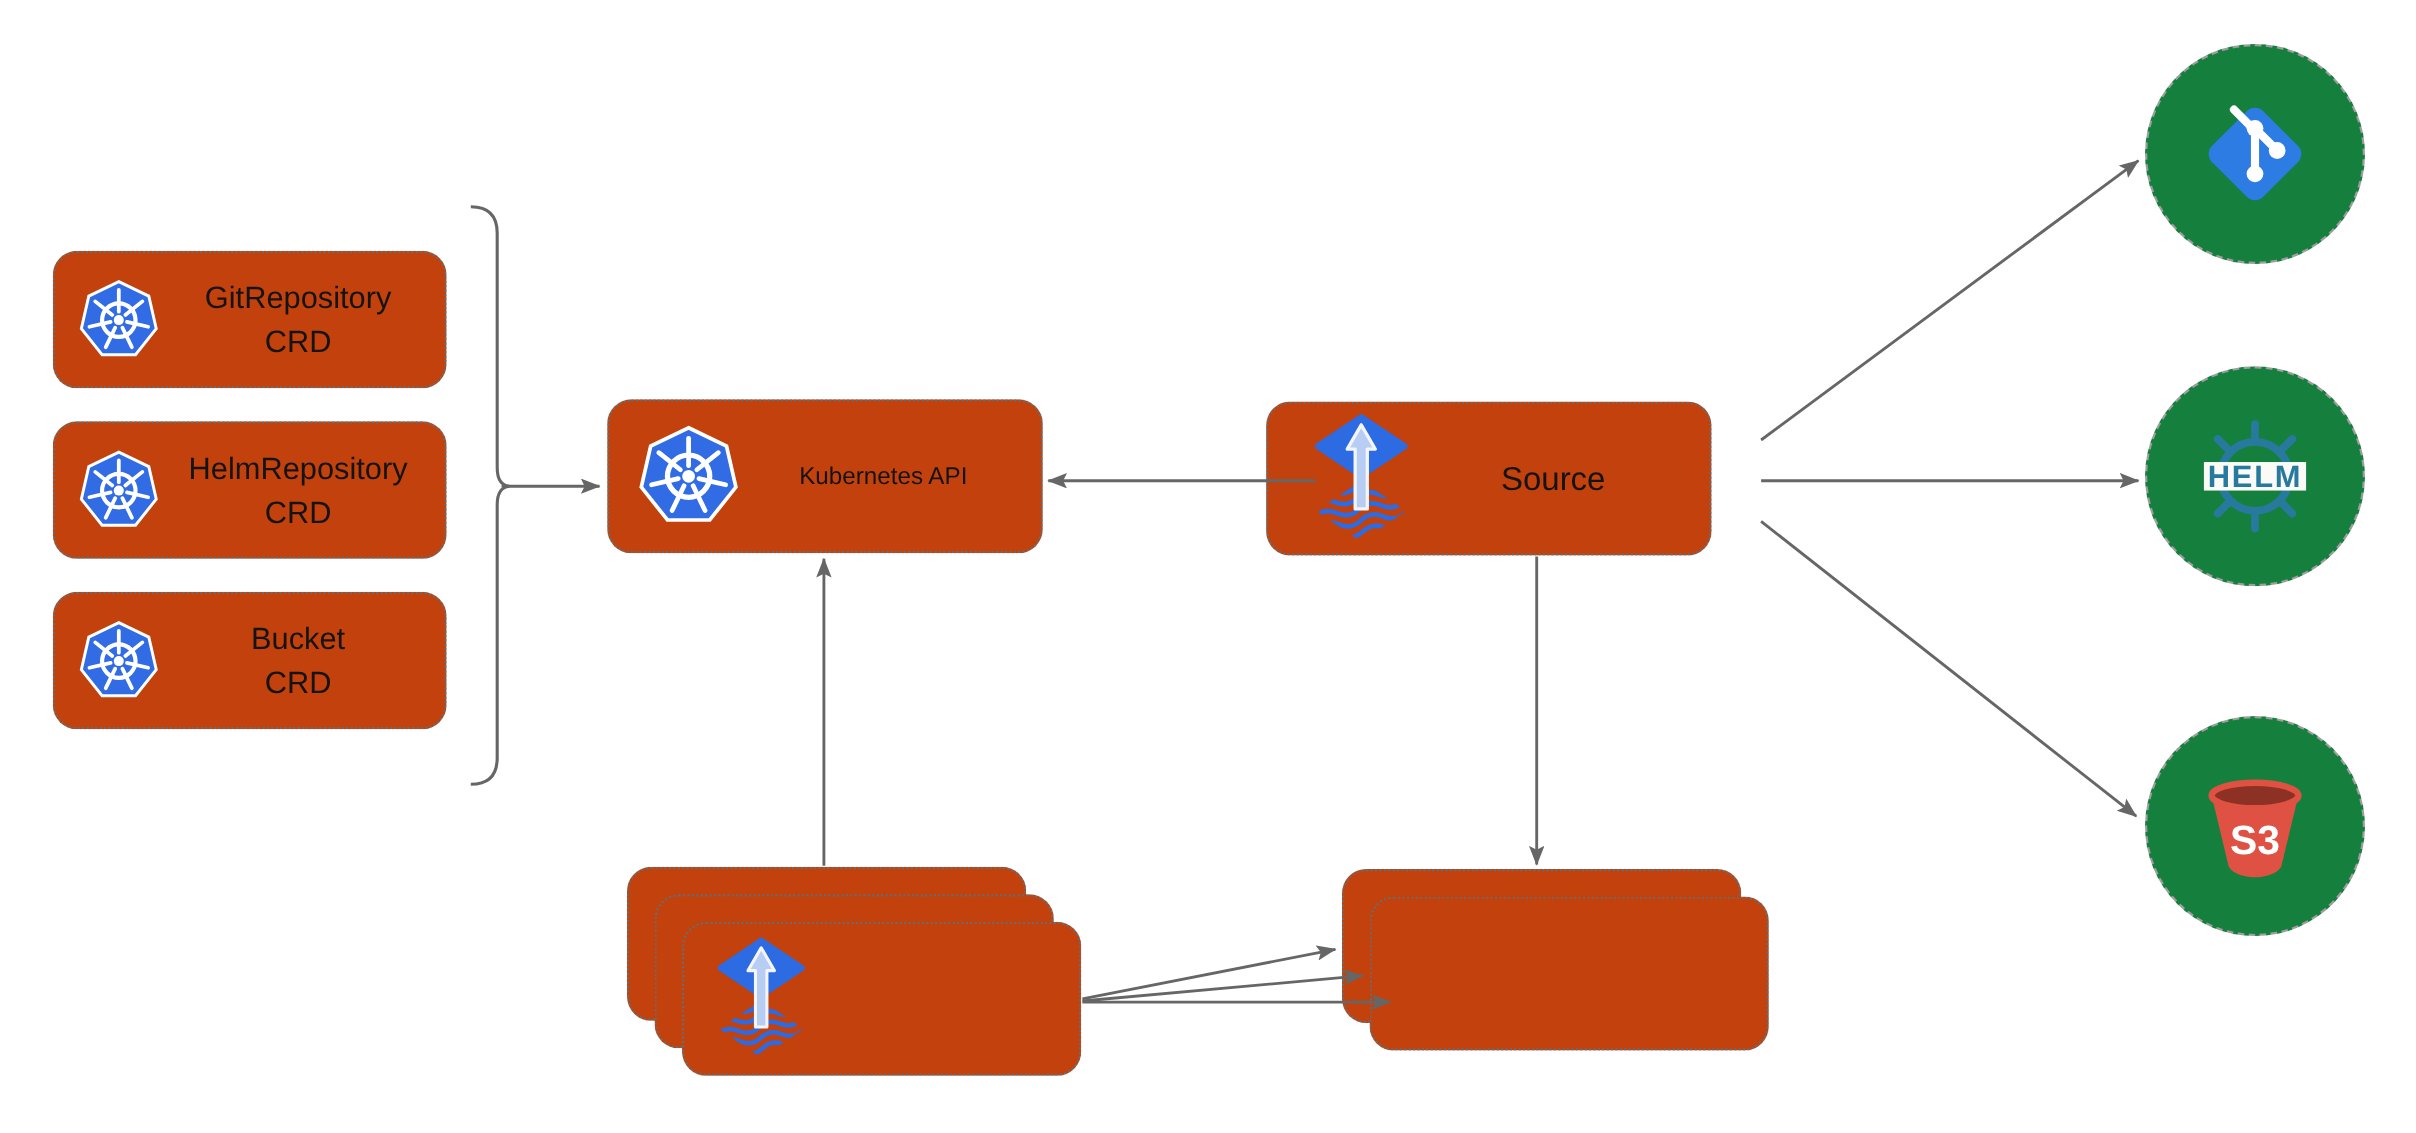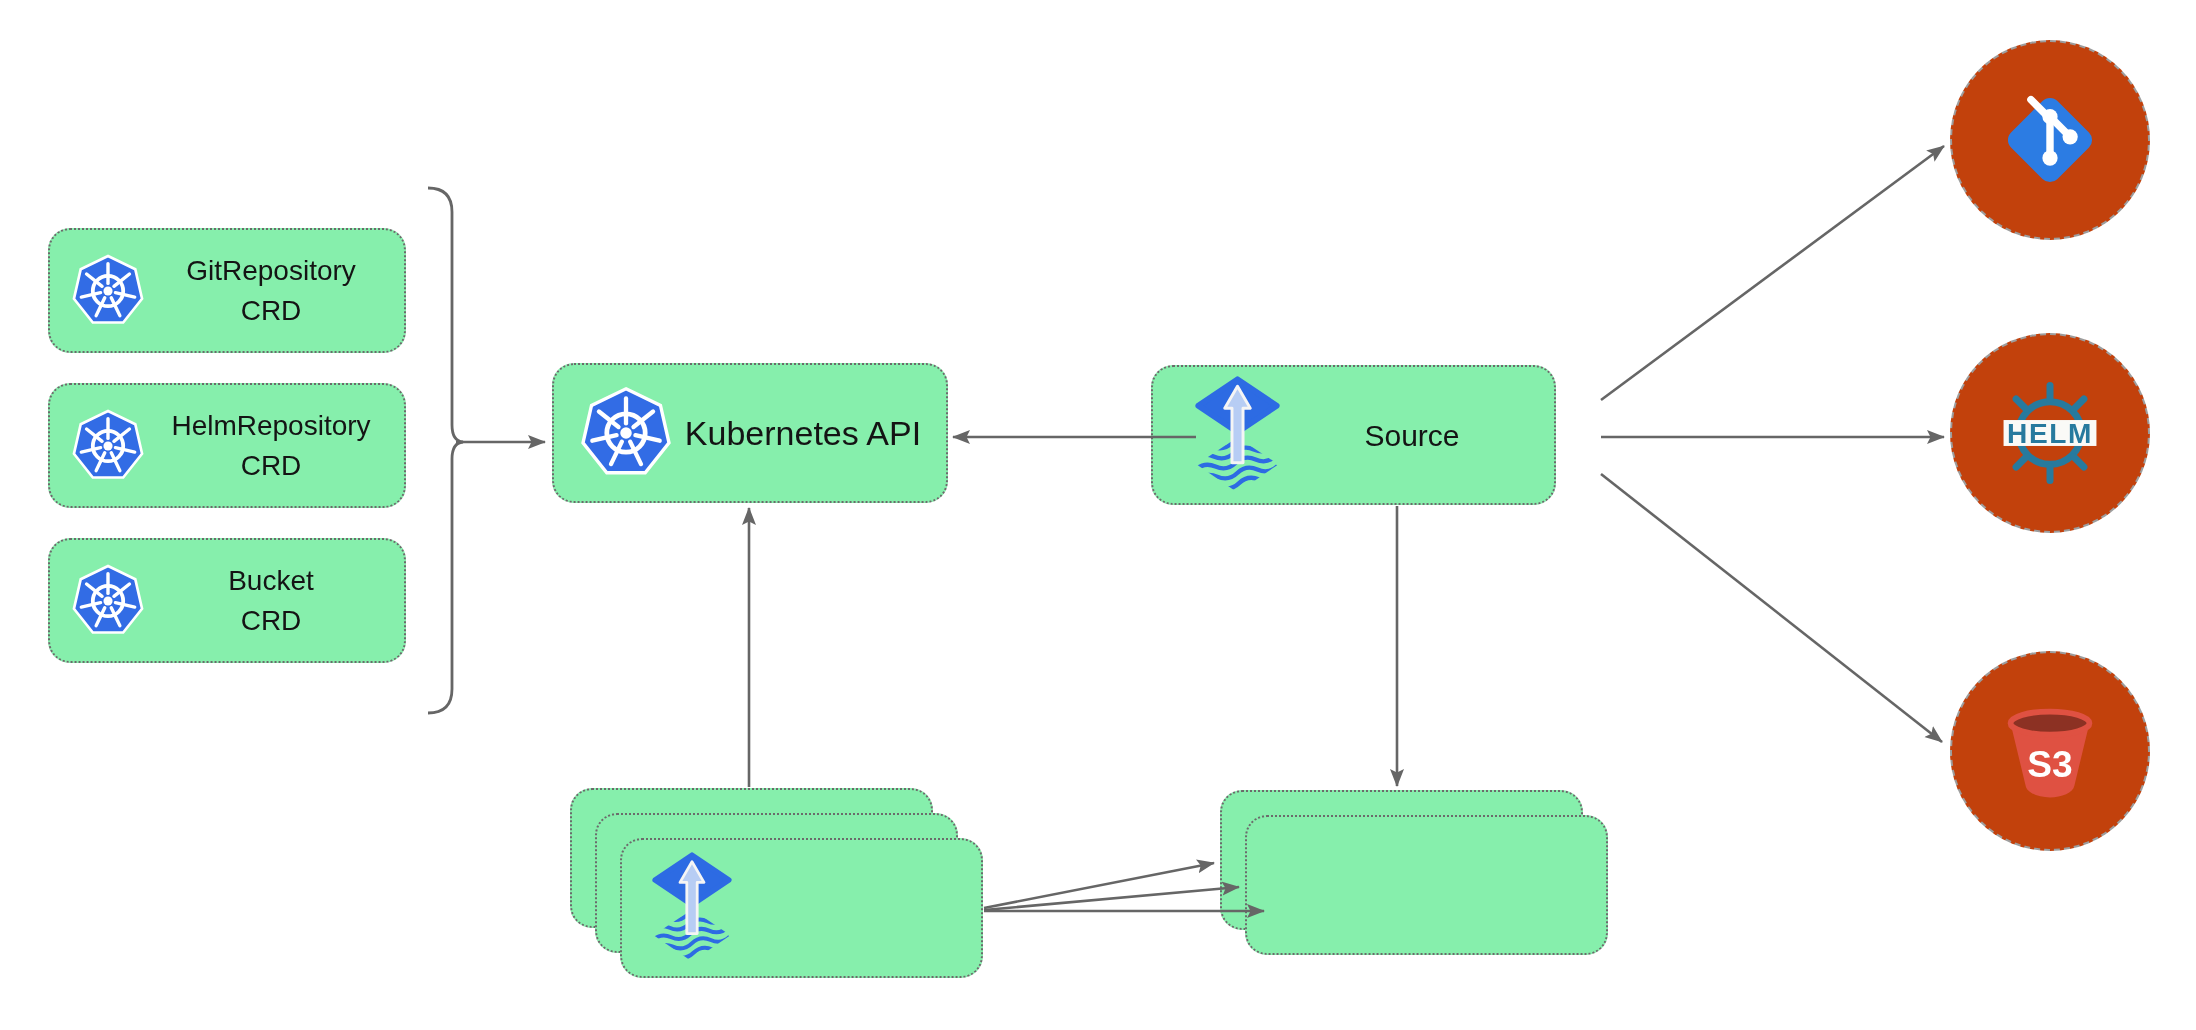--- a/index.html
+++ b/index.html
@@ -1,31 +1,31 @@
 <!DOCTYPE html>
 <html><head>
 <meta charset="utf-8">
 <style>
   html,body{margin:0;padding:0;background:#ffffff;}
   .canvas{
     position:relative;width:2196px;height:1030px;background:#ffffff;overflow:hidden;
     font-family:"Liberation Sans","DejaVu Sans",sans-serif;color:#141414;
   }
   .node{
-    position:absolute;background:#86efac;border:2px dotted #6b6b6b;border-radius:22px;
+    position:absolute;background:#c2410c;border:2px dotted #6b6b6b;border-radius:22px;
     box-sizing:border-box;display:flex;align-items:center;
   }
   .node svg{flex-shrink:0;}
   .label{flex:1;text-align:center;line-height:1.32;color:#141414;}
   .crd-label{font-size:28px;line-height:40px;padding-right:8px;}
-  .api-label{font-size:34px;padding-right:14px;}
+  .api-label{font-size:22px;padding-right:14px;}
   .src-label{font-size:30px;line-height:43px;padding-right:10px;}
   .big-label{font-size:33px;padding-right:16px;}
   .circle{
-    position:absolute;width:200px;height:200px;background:#c2410c;border:2px dashed #9d9d9d;
+    position:absolute;width:200px;height:200px;background:#15803d;border:2px dashed #9d9d9d;
     border-radius:50%;box-sizing:border-box;display:flex;align-items:center;justify-content:center;
   }
   #edges-layer{position:absolute;left:0;top:0;z-index:50;pointer-events:none;}
   .edge{stroke:#666666;stroke-width:2.6;}
   .bracket{stroke:#666666;stroke-width:2.8;fill:none;}
 </style>
 </head>
 <body>
 
 <div class="canvas">

